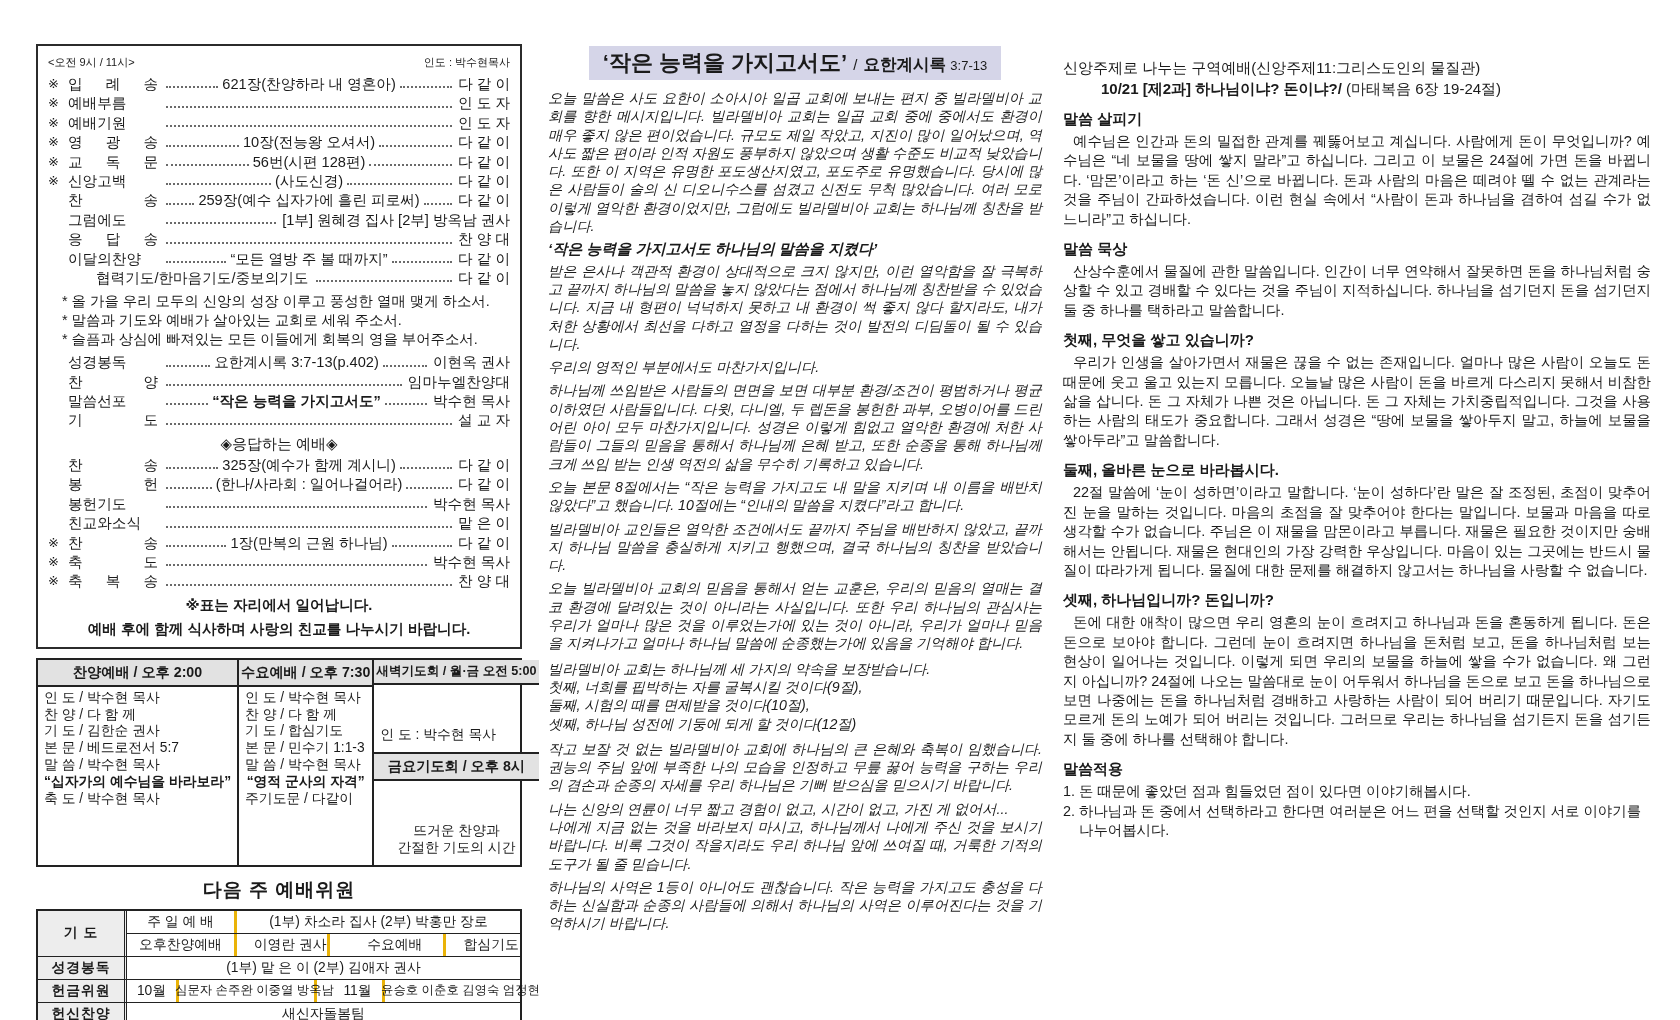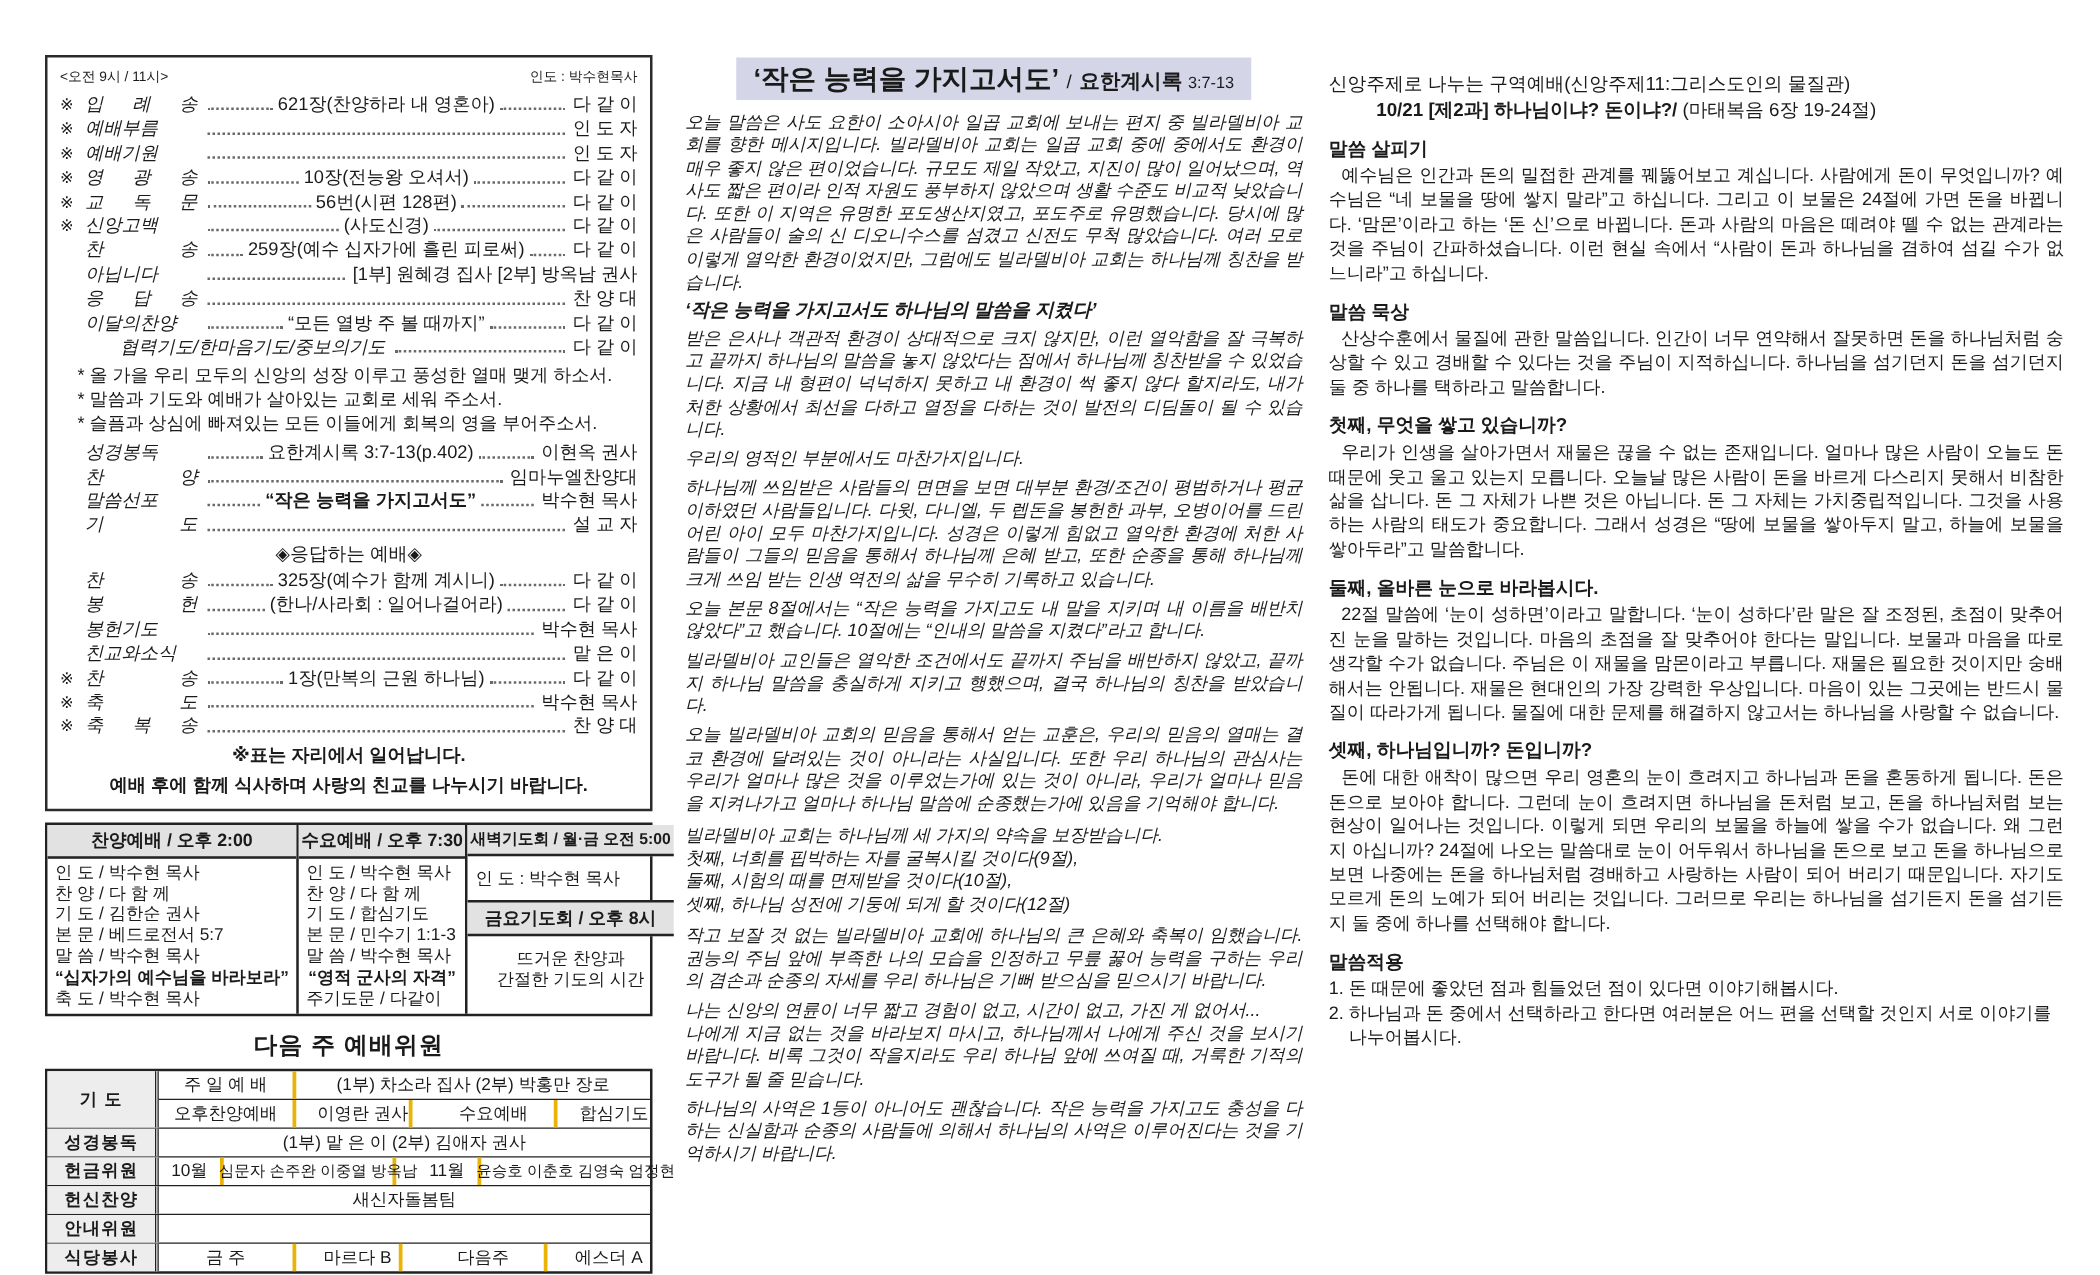--- a/index.html
+++ b/index.html
@@ -7,38 +7,38 @@
     width:1680px;height:1020px;position:relative;background:#ffffff;
     font-family:"Liberation Sans","DejaVu Sans",sans-serif;color:#1a1a1a;
     -webkit-font-smoothing:antialiased;
   }
   
   .col-left{position:absolute;left:36px;top:44px;width:486px;}
   .worship-box{border:2px solid #2b2b2b;padding:6px 10px 8px;box-sizing:border-box;}
   .wb-head{display:flex;justify-content:space-between;font-size:11px;line-height:20px;margin-bottom:3px;}
   .wrow{display:flex;align-items:flex-end;font-size:14.6px;line-height:18.4px;margin:1px 0;}
   .mk{flex:0 0 20px;font-size:13px;}
-  .lbl{flex:0 0 auto;min-width:90px;white-space:nowrap;text-align:justify;text-align-last:justify;padding-right:4px;font-style:italic;}
+  .lbl{flex:0 0 auto;min-width:90px;white-space:nowrap;text-align:justify;text-align-last:justify;padding-right:4px;}
   .lbl.wide{min-width:0;text-align-last:auto;margin-left:28px;}
   .lead{flex:1 1 auto;min-width:10px;border-bottom:2px dotted #6a6a6a;height:0;margin:0 4px 5px;}
   .ctr{white-space:nowrap;}
   .ctr.bold{font-weight:bold;}
   .rgt{white-space:nowrap;padding-left:2px;}
   .pnotes{margin:5px 0 5px 14px;font-size:14.4px;line-height:18.6px;}
   .subhead{text-align:center;font-size:15px;line-height:20px;margin:4px 0 2px;}
   .boxnote{text-align:center;font-weight:bold;font-size:14.6px;line-height:20px;margin-top:4px;}
   
   .svc{display:flex;border:2px solid #222;margin-top:9px;font-size:13.8px;box-sizing:border-box;}
   .svc-col{flex:1 1 0;border-right:2px solid #222;display:flex;flex-direction:column;}
   .svc-col.last{border-right:none;flex:0 0 146px;}
   .svc-head{background:#e2e2e2;font-weight:bold;text-align:center;font-size:14.2px;padding:3px 2px;border-bottom:2px solid #222;white-space:nowrap;}
   .svc-body{padding:3px 6px 4px;line-height:16.8px;}
   .svc-line{white-space:nowrap;}
   .svc-line.quote{font-weight:bold;text-align:center;white-space:nowrap;}
-  .svc-cell{padding:9px 6px;line-height:17px;}
+  .svc-cell{padding:9px 6px;line-height:17px;margin-top:32px;}
   .svc-cell.center{text-align:center;}
   .svc-head.mid{border-top:2px solid #222;}
   
   .cm-title{text-align:center;font-weight:bold;font-size:19px;margin:10px 0 6px;letter-spacing:1px;}
   .cm{border:2px solid #222;font-size:13.8px;box-sizing:border-box;}
   .cm-row{display:flex;border-bottom:1px solid #222;align-items:stretch;}
   .cm-row:last-child{border-bottom:none;}
   .cm-lbl{flex:0 0 86px;background:#ededed;font-weight:bold;text-align:center;border-right:3px double #222;display:flex;align-items:center;justify-content:center;padding:2px 0;letter-spacing:1px;}
   .cm-content{flex:1 1 auto;display:flex;flex-direction:column;min-width:0;}
   .cm-sub{display:flex;border-bottom:1px solid #222;flex:1;}
@@ -125,21 +125,21 @@
     <div class="wrow">
         <span class="mk"></span>
         <span class="lbl">찬 송</span>
         <span class="lead"></span>
         <span class="ctr">259장(예수 십자가에 흘린 피로써)</span>
         <span class="lead"></span>
         <span class="rgt">다 같 이</span>
       </div>
     <div class="wrow">
         <span class="mk"></span>
-        <span class="lbl">아닙니다</span>
+        <span class="lbl">그럼에도</span>
         <span class="lead"></span>
         <span class="rgt">[1부] 원혜경 집사  [2부] 방옥남 권사</span>
       </div>
     <div class="wrow">
         <span class="mk"></span>
         <span class="lbl">응 답 송</span>
         <span class="lead"></span>
         <span class="rgt">찬 양 대</span>
       </div>
     <div class="wrow">

